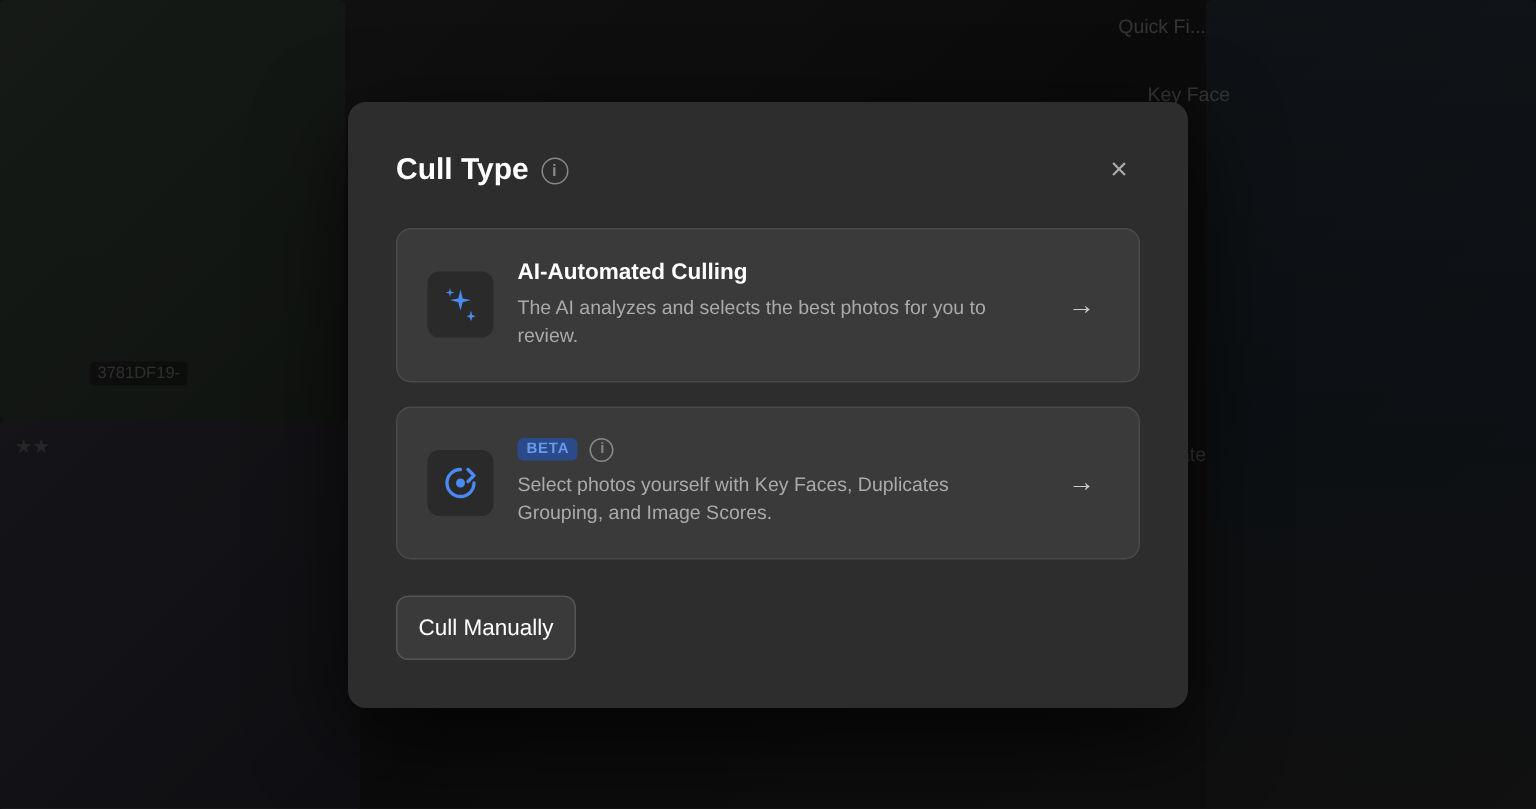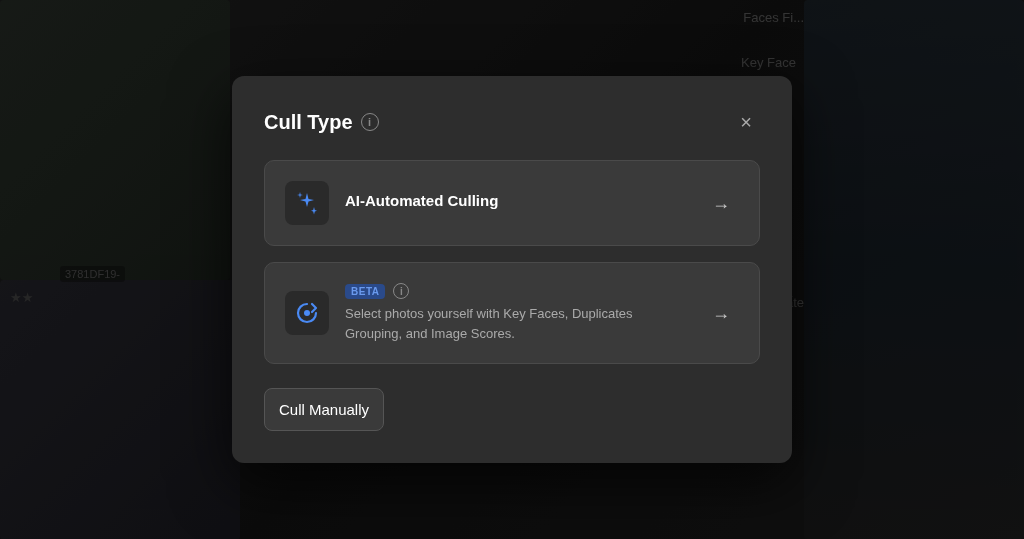--- a/index.html
+++ b/index.html
@@ -42,21 +42,21 @@
     .bg-photo-3 {
       top: 280px; left: 0; width: 240px; height: 260px;
       background: linear-gradient(135deg, #3a3a4a, #2a2a3a);
     }
     .bg-photo-5 {
       top: 0; right: 0; width: 220px; height: 539px;
       background: linear-gradient(180deg, #2a3a4a, #1a2a3a, #2a2a2a);
     }
     .bg-label {
       position: absolute;
-      bottom: 257px;
+      bottom: 282px;
       left: 60px;
       color: #aaa;
       font-size: 11px;
       background: rgba(0,0,0,0.5);
       padding: 2px 5px;
       border-radius: 3px;
     }
     .bg-stars-left {
       position: absolute;
       top: 290px;
@@ -67,21 +67,21 @@
     .bg-stars-right {
       position: absolute;
       top: 290px;
       right: 230px;
       color: #888;
       font-size: 13px;
     }
     .bg-key-face {
       position: absolute;
       top: 55px;
-      right: 228px;
+      right: 204px;
       color: #ccc;
       font-size: 13px;
       font-weight: 500;
     }
     .bg-dup {
       position: absolute;
       top: 295px;
       right: 220px;
       color: #ccc;
       font-size: 13px;
@@ -259,21 +259,21 @@
 <div class="bg-overlay"></div>
 <div class="bg-photos">
   <div class="bg-photo bg-photo-1"></div>
   <div class="bg-photo bg-photo-3"></div>
   <div class="bg-photo bg-photo-5"></div>
   <span class="bg-label">3781DF19-</span>
   <span class="bg-stars-left">★★</span>
   <span class="bg-stars-right">★★</span>
   <span class="bg-key-face">Key Face</span>
   <span class="bg-dup">Duplicate</span>
-  <span class="bg-quick-filter">Faces Fi...</span>
+  <span class="bg-quick-filter">Quick Fi...</span>
 </div>
 
 <div class="dim-overlay"></div>
 
 <div class="modal-container">
   <div class="modal">
 
     
     <div class="modal-header">
       <div class="modal-title-group">
@@ -293,20 +293,21 @@
         <svg width="28" height="28" viewBox="0 0 28 28" fill="none" xmlns="http://www.w3.org/2000/svg">
           <path d="M14 4L15.5 10L21 11L15.5 12.5L14 18L12.5 12.5L7 11L12.5 10L14 4Z" fill="#4a8af4"></path>
           <path d="M21 18L21.8 21L24 21.8L21.8 22.6L21 25.4L20.2 22.6L18 21.8L20.2 21L21 18Z" fill="#4a8af4"></path>
           <path d="M7 3L7.6 5.4L10 6L7.6 6.6L7 9L6.4 6.6L4 6L6.4 5.4L7 3Z" fill="#4a8af4"></path>
         </svg>
       </div>
       <div class="option-content">
         <div class="option-title-row">
           <span class="option-title">AI-Automated Culling</span>
         </div>
+        <p class="option-desc">The AI analyzes and selects the best photos for you to review.</p>
       </div>
       <div class="arrow-btn">
         <span>→</span>
       </div>
     </div>
 
     
     <div class="option-card">
       <div class="option-icon">
         <svg width="28" height="28" viewBox="0 0 28 28" fill="none" xmlns="http://www.w3.org/2000/svg">

